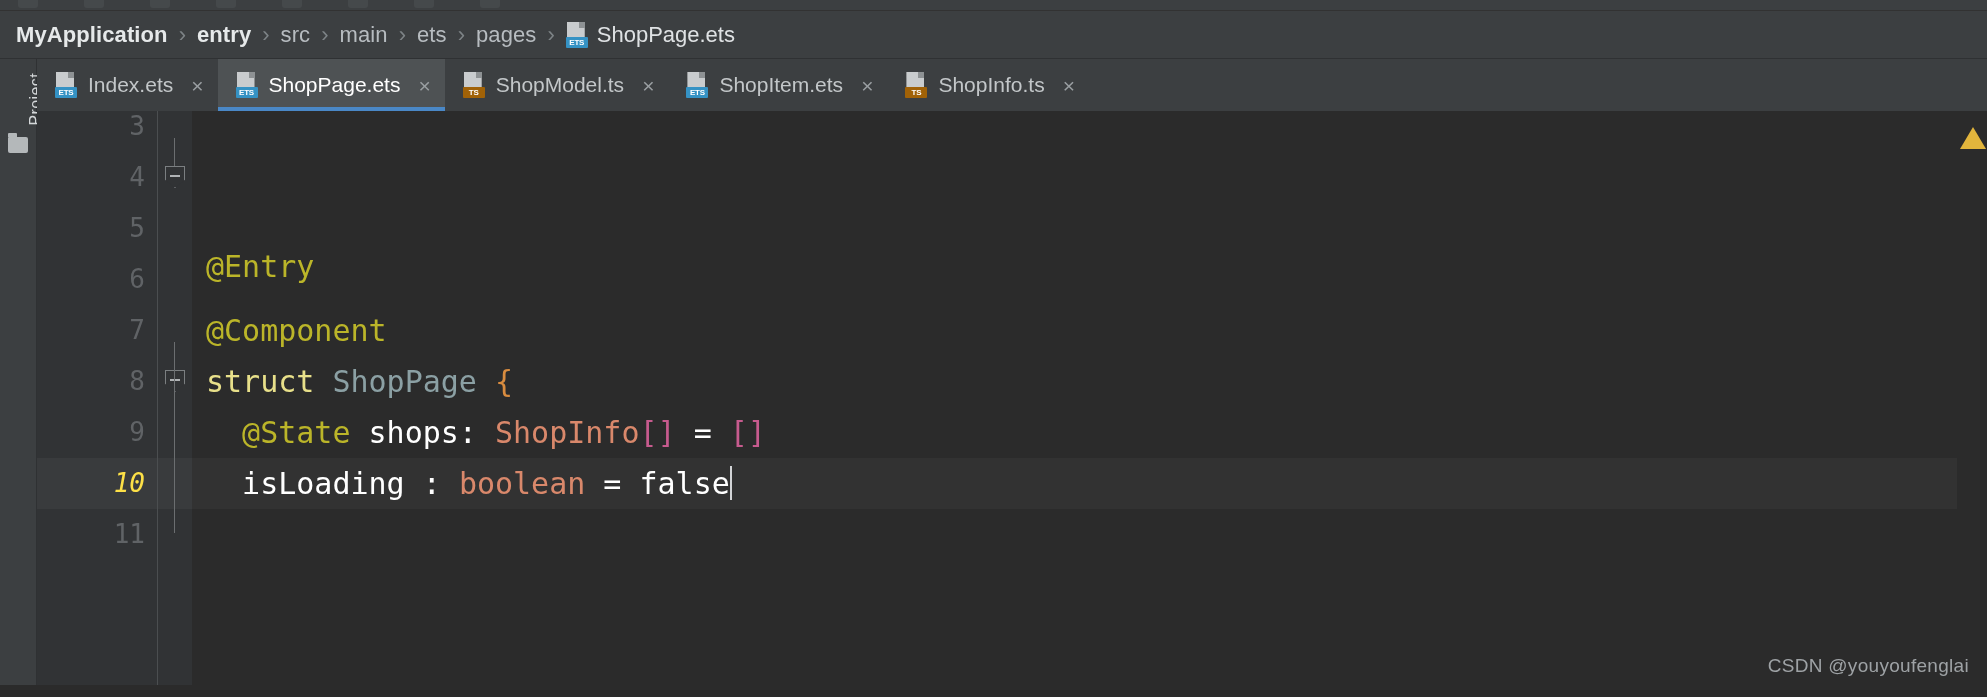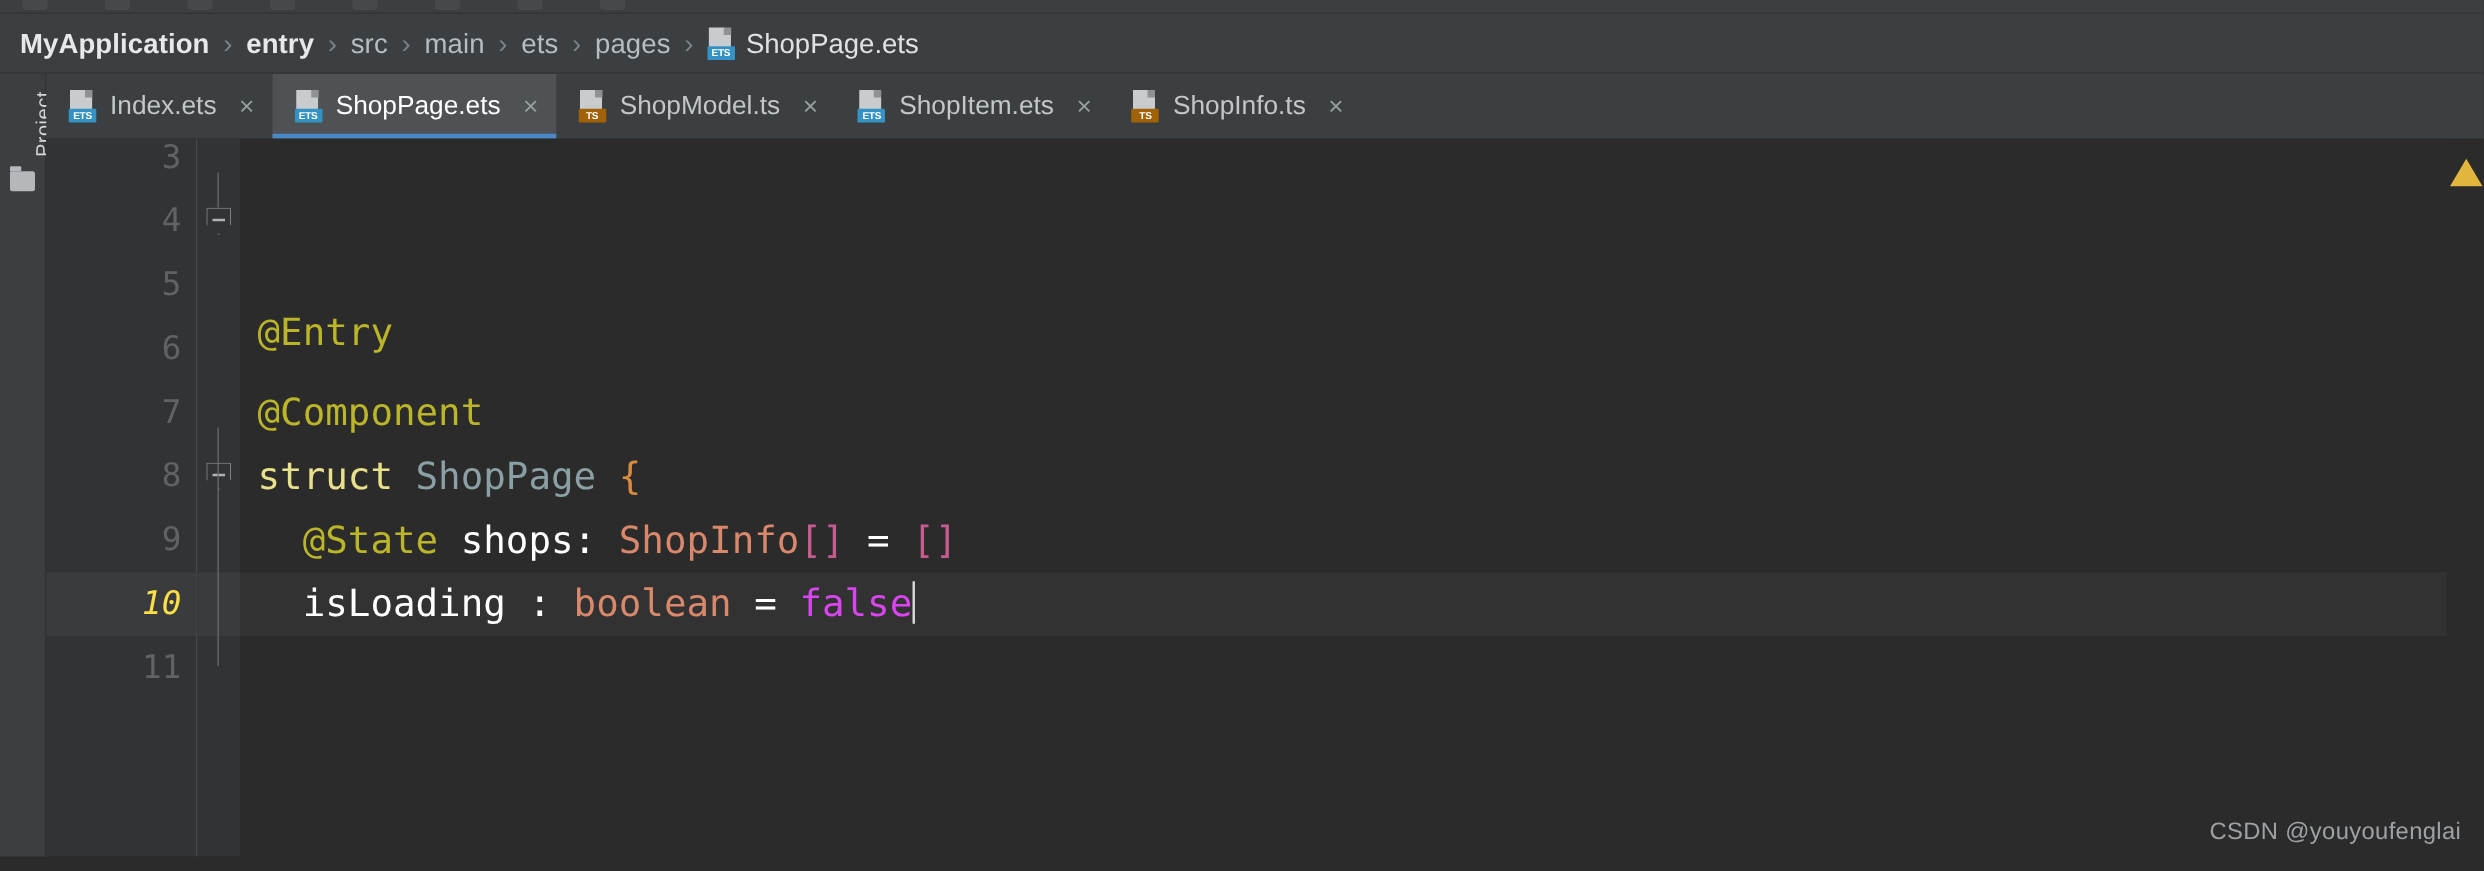--- a/index.html
+++ b/index.html
@@ -281,21 +281,21 @@
   }
   .t-import { color: #e8e08a; }
   .t-plain  { color: #ffffff; }
   .t-str    { color: #9876e0; }
   .t-anno   { color: #bbb529; }
   .t-struct { color: #e8e08a; font-weight: normal; }
   .t-type   { color: #8ba0a4; }
   .t-brace  { color: #d98c3f; }
   .t-cls    { color: #d9886b; }
   .t-brack  { color: #c75b8e; }
-  .t-bool   { color: #d946ef; text-align: center; }
+  .t-bool   { color: #ffffff; text-align: center; }
 
   .caret {
     display: inline-block;
     width: 2px;
     height: 34px;
     background: #d2d4d6;
     vertical-align: -6px;
     margin-left: 0px;
   }
 

